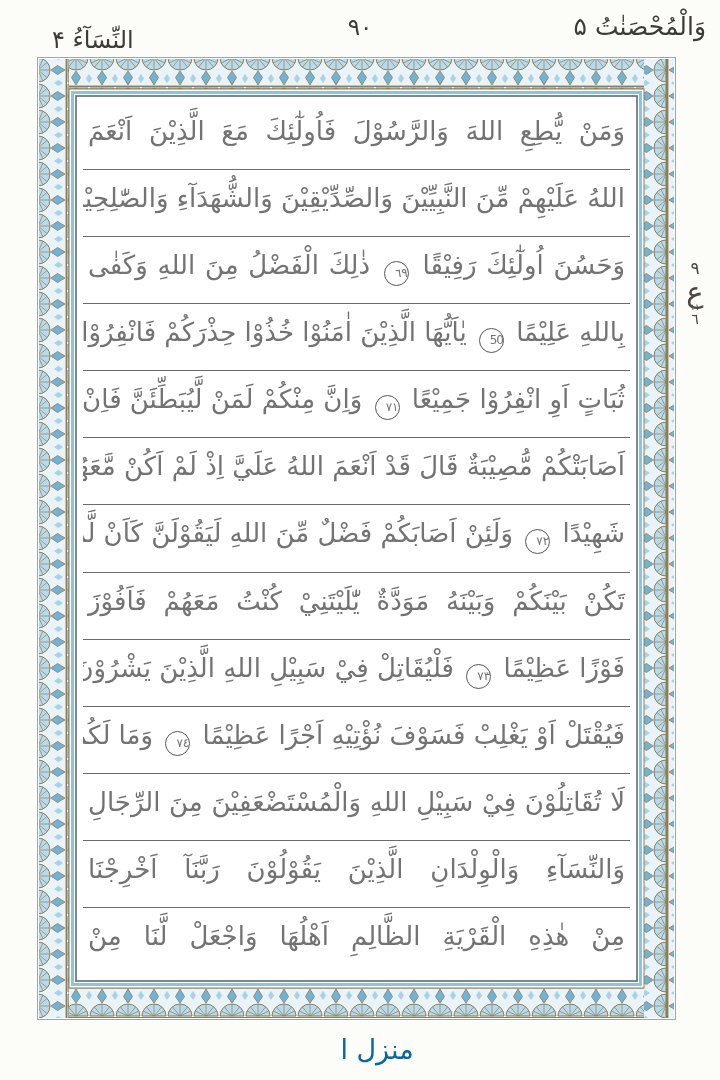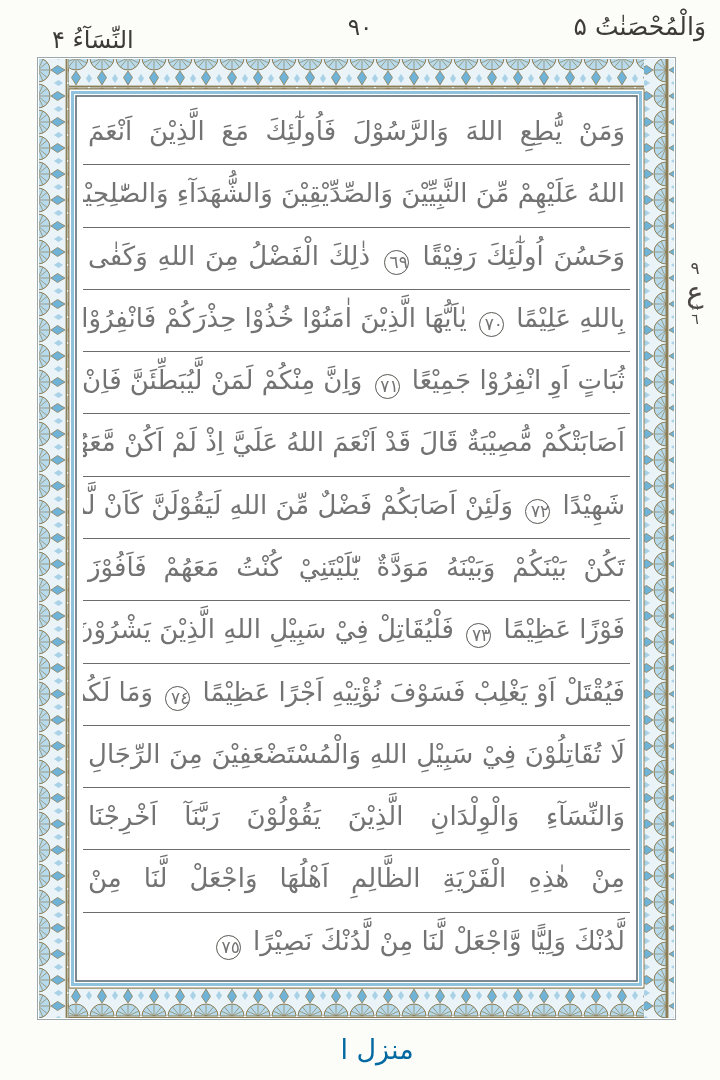--- a/index.html
+++ b/index.html
@@ -28,21 +28,21 @@
   .line{
     flex:1 1 0;border-bottom:1px solid #6e6c68;
     font-size:26px;color:#737373;line-height:57px;
     padding:0 5px;white-space:nowrap;overflow:hidden;
     text-align:justify;text-align-last:justify;
   }
   .line:last-child{border-bottom:none;}
   .line.no-justify{text-align:right;text-align-last:right;}
   .ayah{
     display:inline-block;width:23px;height:23px;border:1.5px solid #5a5753;
-    border-radius:50%;font-size:17px;line-height:22px;text-align:center;
+    border-radius:50%;font-size:12px;line-height:22px;text-align:center;
     vertical-align:-3px;margin:0 4px;letter-spacing:-1px;white-space:nowrap;
   }
 
   
   .ruku{
     position:absolute;left:676px;top:258px;width:38px;
     display:flex;flex-direction:column;align-items:center;
     color:#4a4744;text-align:center;
   }
   .r-top{font-size:17px;line-height:20px;}
@@ -97,31 +97,30 @@
       <rect x="2" y="2" width="30" height="959" fill="url(#pL)"></rect>
       <rect x="607" y="2" width="30" height="959" fill="url(#pR)"></rect>
       <rect x="32" y="32" width="575" height="899" fill="#ffffff" stroke="#8c7d54" stroke-width="1"></rect>
       <rect x="35.5" y="35.5" width="568" height="892" fill="none" stroke="#8fc3dd" stroke-width="3"></rect>
       <rect x="39" y="39" width="561" height="885" fill="none" stroke="#5d6b73" stroke-width="1.6"></rect>
     </svg>
     <div class="textblock">
         <div class="line"><span class="seg">وَمَنْ يُّطِعِ اللهَ وَالرَّسُوْلَ فَاُولٰٓئِكَ مَعَ الَّذِيْنَ اَنْعَمَ</span> </div>
         <div class="line"><span class="seg">اللهُ عَلَيْهِمْ مِّنَ النَّبِيِّيْنَ وَالصِّدِّيْقِيْنَ وَالشُّهَدَآءِ وَالصّٰلِحِيْنَ</span> </div>
         <div class="line"><span class="seg">وَحَسُنَ اُولٰٓئِكَ رَفِيْقًا</span> <span class="ayah">٦٩</span> <span class="seg">ذٰلِكَ الْفَضْلُ مِنَ اللهِ وَكَفٰى</span> </div>
-        <div class="line"><span class="seg">بِاللهِ عَلِيْمًا</span> <span class="ayah">٧٠</span> <span class="seg">يٰاَيُّهَا الَّذِيْنَ اٰمَنُوْا خُذُوْا حِذْرَكُمْ فَانْفِرُوْا</span> </div>
+        <div class="line"><span class="seg">بِاللهِ عَلِيْمًا</span> <span class="ayah">50</span> <span class="seg">يٰاَيُّهَا الَّذِيْنَ اٰمَنُوْا خُذُوْا حِذْرَكُمْ فَانْفِرُوْا</span> </div>
         <div class="line"><span class="seg">ثُبَاتٍ اَوِ انْفِرُوْا جَمِيْعًا</span> <span class="ayah">٧١</span> <span class="seg">وَاِنَّ مِنْكُمْ لَمَنْ لَّيُبَطِّئَنَّ فَاِنْ</span> </div>
         <div class="line"><span class="seg">اَصَابَتْكُمْ مُّصِيْبَةٌ قَالَ قَدْ اَنْعَمَ اللهُ عَلَيَّ اِذْ لَمْ اَكُنْ مَّعَهُمْ</span> </div>
         <div class="line"><span class="seg">شَهِيْدًا</span> <span class="ayah">٧٢</span> <span class="seg">وَلَئِنْ اَصَابَكُمْ فَضْلٌ مِّنَ اللهِ لَيَقُوْلَنَّ كَاَنْ لَّمْ</span> </div>
         <div class="line"><span class="seg">تَكُنْ بَيْنَكُمْ وَبَيْنَهُ مَوَدَّةٌ يّٰلَيْتَنِيْ كُنْتُ مَعَهُمْ فَاَفُوْزَ</span> </div>
         <div class="line"><span class="seg">فَوْزًا عَظِيْمًا</span> <span class="ayah">٧٣</span> <span class="seg">فَلْيُقَاتِلْ فِيْ سَبِيْلِ اللهِ الَّذِيْنَ يَشْرُوْنَ</span> </div>
         <div class="line"><span class="seg">فَيُقْتَلْ اَوْ يَغْلِبْ فَسَوْفَ نُؤْتِيْهِ اَجْرًا عَظِيْمًا</span> <span class="ayah">٧٤</span> <span class="seg">وَمَا لَكُمْ</span> </div>
         <div class="line"><span class="seg">لَا تُقَاتِلُوْنَ فِيْ سَبِيْلِ اللهِ وَالْمُسْتَضْعَفِيْنَ مِنَ الرِّجَالِ</span> </div>
         <div class="line"><span class="seg">وَالنِّسَآءِ وَالْوِلْدَانِ الَّذِيْنَ يَقُوْلُوْنَ رَبَّنَآ اَخْرِجْنَا</span> </div>
         <div class="line"><span class="seg">مِنْ هٰذِهِ الْقَرْيَةِ الظَّالِمِ اَهْلُهَا وَاجْعَلْ لَّنَا مِنْ</span> </div>
-        <div class="line no-justify"><span class="seg">لَّدُنْكَ وَلِيًّا وَّاجْعَلْ لَّنَا مِنْ لَّدُنْكَ نَصِيْرًا</span> <span class="ayah">٧٥</span> </div>
       </div>
   </div>
 
   <div class="ruku">
     <span class="r-top">٩</span>
     <span class="r-ain">ع</span>
     <span class="r-count">۱۱</span>
     <span class="r-bot">٦</span>
   </div>
 

